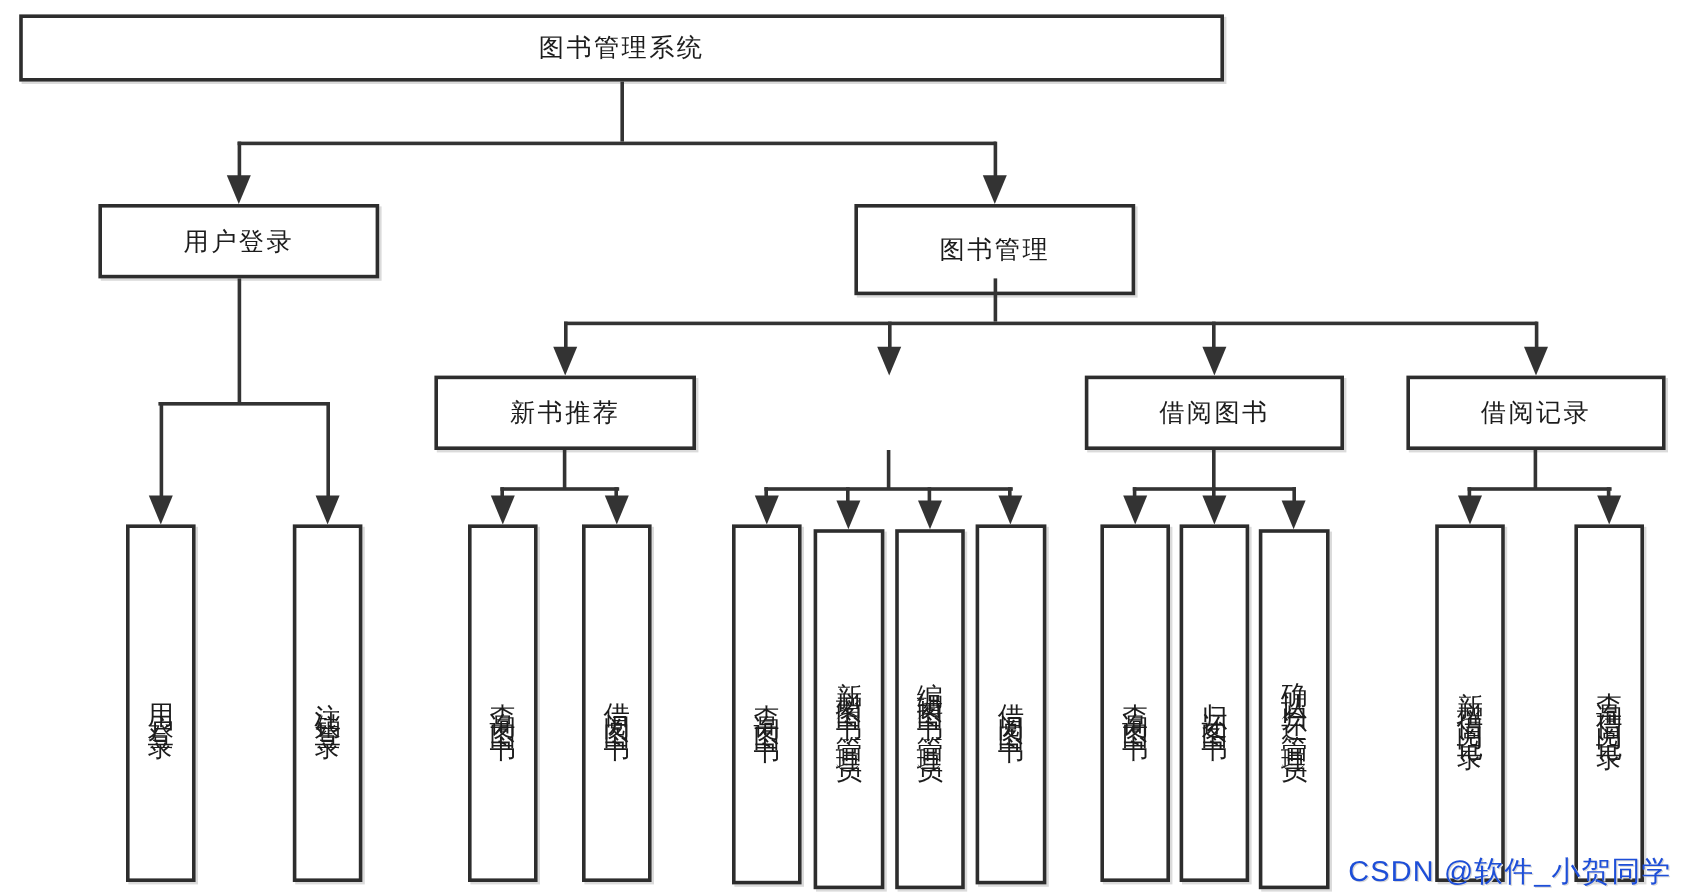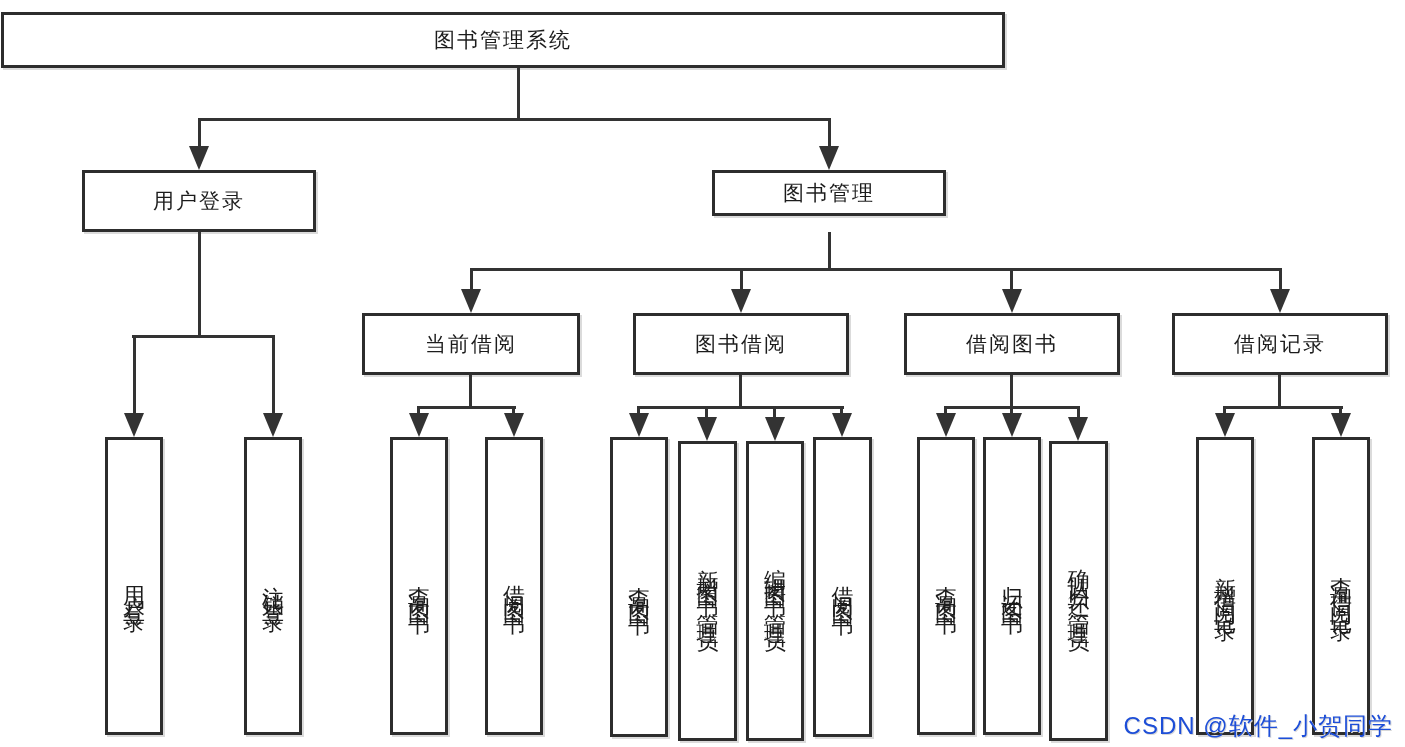--- a/index.html
+++ b/index.html
@@ -22,35 +22,35 @@
        border-left:10px solid transparent;border-right:10px solid transparent;
        border-top:24px solid #333333;}
   .watermark{position:absolute;right:12px;top:710px;font-size:24px;color:#1d4ed8;
              letter-spacing:1px;text-shadow:1px 1px 0 #d8d8d8;z-index:5;}
 </style>
 </head>
 <body>
 
 <div class="canvas">
 
-  <div class="hbox" style="left:1px;top:12px;width:1004px;height:56px">
+  <div class="hbox" style="left:16px;top:12px;width:1004px;height:56px">
     <span>图书管理系统</span>
   </div>
 
   <div class="vl" style="left:517px;top:68px;height:50px"></div>
   <div class="hl" style="left:198px;top:118px;width:632px"></div>
   <div class="vl" style="left:198px;top:118px;height:32px"></div>
   <div class="arr" style="left:189px;top:146px"></div>
   <div class="vl" style="left:828px;top:118px;height:32px"></div>
   <div class="arr" style="left:819px;top:146px"></div>
 
   <div class="hbox" style="left:82px;top:170px;width:234px;height:62px">
     <span>用户登录</span>
   </div>
-  <div class="hbox" style="left:712px;top:170px;width:234px;height:46px">
+  <div class="hbox" style="left:712px;top:170px;width:234px;height:76px">
     <span>图书管理</span>
   </div>
 
   <div class="vl" style="left:198px;top:232px;height:103px"></div>
   <div class="hl" style="left:132px;top:335px;width:143px"></div>
   <div class="vl" style="left:133px;top:335px;height:82px"></div>
   <div class="arr" style="left:124px;top:413px"></div>
   <div class="vl" style="left:272px;top:335px;height:82px"></div>
   <div class="arr" style="left:263px;top:413px"></div>
 
@@ -59,24 +59,21 @@
   <div class="vl" style="left:470px;top:268px;height:26px"></div>
   <div class="arr" style="left:461px;top:289px"></div>
   <div class="vl" style="left:740px;top:268px;height:26px"></div>
   <div class="arr" style="left:731px;top:289px"></div>
   <div class="vl" style="left:1010px;top:268px;height:26px"></div>
   <div class="arr" style="left:1002px;top:289px"></div>
   <div class="vl" style="left:1279px;top:268px;height:26px"></div>
   <div class="arr" style="left:1270px;top:289px"></div>
 
   <div class="hbox" style="left:362px;top:313px;width:218px;height:62px">
-    <span>当前借阅</span>
-  </div>
-  <div class="hbox" style="left:633px;top:313px;width:216px;height:62px">
-    <span>图书借阅</span>
+    <span>新书推荐</span>
   </div>
   <div class="hbox" style="left:904px;top:313px;width:216px;height:62px">
     <span>借阅图书</span>
   </div>
   <div class="hbox" style="left:1172px;top:313px;width:216px;height:62px">
     <span>借阅记录</span>
   </div>
 
   <div class="vl" style="left:469px;top:375px;height:33px"></div>
   <div class="hl" style="left:417px;top:406px;width:99px"></div>

